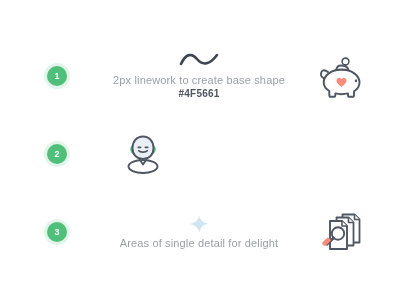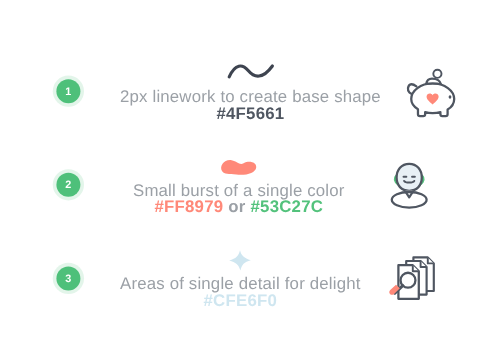--- a/index.html
+++ b/index.html
@@ -64,28 +64,28 @@
     padding-bottom: 2px;
   }
   .mark {
     height: 22px;
     display: flex;
     align-items: center;
     justify-content: center;
     margin-bottom: 2px;
   }
   .caption {
-    font-size: 14px;
+    font-size: 11px;
     color: #9ba0a6;
     letter-spacing: .15px;
     white-space: nowrap;
     line-height: 13px;
   }
   .hex {
-    font-size: 14px;
+    font-size: 10px;
     font-weight: 700;
     line-height: 14px;
     letter-spacing: .2px;
     white-space: nowrap;
   }
   .hex-dark { color: #4F5661; }
   .hex-coral { color: #FF8979; }
   .hex-green { color: #53C27C; }
   .hex-or { color: #9ba0a6; font-weight: 700; }
   .hex-pale { color: #CFE6F0; }
@@ -138,34 +138,20 @@
                  C 29.6 33.6, 32.1 31.1, 31.4 28.8 C 30.7 26.6, 27.7 26.4, 26.5 28.3 Z" fill="#FF8979"></path>
       </svg>
     </div>
   </div>
 
   <div class="row">
     <div class="badge-cell">
       <div class="badge">2</div>
     </div>
 
-    <div class="caption-cell">
-      <div class="mark">
-        <svg width="40" height="20" viewBox="0 0 40 20" fill="none" aria-hidden="true">
-          <path d="M6 13.5 C 3.5 9.5, 8 3.5, 14 4.5 C 19 5.3, 20.5 9, 24 7
-                   C 28.5 4.4, 35 6, 34.5 10.5 C 34 15, 26 17.5, 18 16.5 C 11.5 15.7, 8 16.5, 6 13.5 Z" fill="#FF8979"></path>
-        </svg>
-      </div>
-      <div class="caption">Small burst of a single color</div>
-      <div class="hex">
-        <span class="hex-coral">#FF8979</span>
-        <span class="hex-or">or</span>
-        <span class="hex-green">#53C27C</span>
-      </div>
-    </div>
 
     <div class="art-cell">
 
       <svg width="52" height="52" viewBox="0 0 52 52" fill="none" aria-hidden="true">
         <path d="M16.5 18.5 C 14 18.5, 13 21, 14.5 23.5 C 15.6 25.3, 17.5 25.7, 18.6 25" stroke="#53C27C" stroke-width="3.2" stroke-linecap="round" fill="none"></path>
         <path d="M33.5 18.5 C 36 18.5, 37 21, 35.5 23.5 C 34.4 25.3, 32.5 25.7, 31.4 25" stroke="#53C27C" stroke-width="3.2" stroke-linecap="round" fill="none"></path>
         <path d="M25 8.5 C 31.5 8.5, 35.5 13.5, 35.5 20 C 35.5 26.5, 31.5 31 25 31
                  C 18.5 31, 14.5 26.5, 14.5 20 C 14.5 13.5, 18.5 8.5, 25 8.5 Z" fill="#E8F0F5" stroke="#4F5661" stroke-width="1.9"></path>
         <path d="M20.8 22.8 C 22 24.6, 28 24.6, 29.2 22.8" stroke="#4F5661" stroke-width="1.7" stroke-linecap="round" fill="none"></path>
         <path d="M20.3 19.3 L 22.6 19.3" stroke="#4F5661" stroke-width="1.7" stroke-linecap="round"></path>
@@ -182,23 +168,20 @@
     </div>
 
     <div class="caption-cell">
       <div class="mark">
         <svg width="26" height="22" viewBox="0 0 26 22" fill="none" aria-hidden="true">
           <path d="M13 2.5 C 14.2 7.2, 16.5 9, 22 10.8 C 16.5 12.2, 14.4 14.4, 13.4 19.5
                    C 11.9 14.6, 9.6 12.4, 4 11 C 9.8 9.4, 11.8 7.4, 13 2.5 Z" fill="#CFE6F0"></path>
         </svg>
       </div>
       <div class="caption">Areas of single detail for delight</div>
-      <div class="hex">
-        <span class="hex-pale">#CFE6F0</span>
-      </div>
     </div>
 
     <div class="art-cell">
 
       <svg width="54" height="52" viewBox="0 0 54 52" fill="none" aria-hidden="true">
         <path d="M27.5 8.5 L 39.5 8.5 L 44.5 13.5 L 44.5 36.5 L 27.5 36.5 Z" fill="#fff" stroke="#4F5661" stroke-width="1.8" stroke-linejoin="round"></path>
         <path d="M39.5 8.5 L 39.5 13.5 L 44.5 13.5" stroke="#4F5661" stroke-width="1.6" stroke-linejoin="round" fill="#fff"></path>
         <path d="M21.5 11.5 L 33.5 11.5 L 38.5 16.5 L 38.5 39.5 L 21.5 39.5 Z" fill="#fff" stroke="#4F5661" stroke-width="1.8" stroke-linejoin="round"></path>
         <path d="M33.5 11.5 L 33.5 16.5 L 38.5 16.5" stroke="#4F5661" stroke-width="1.6" stroke-linejoin="round" fill="#fff"></path>
         <path d="M15 15 L 27 15 L 32 20 L 32 43 L 15 43 Z" fill="#fff" stroke="#4F5661" stroke-width="1.9" stroke-linejoin="round"></path>

